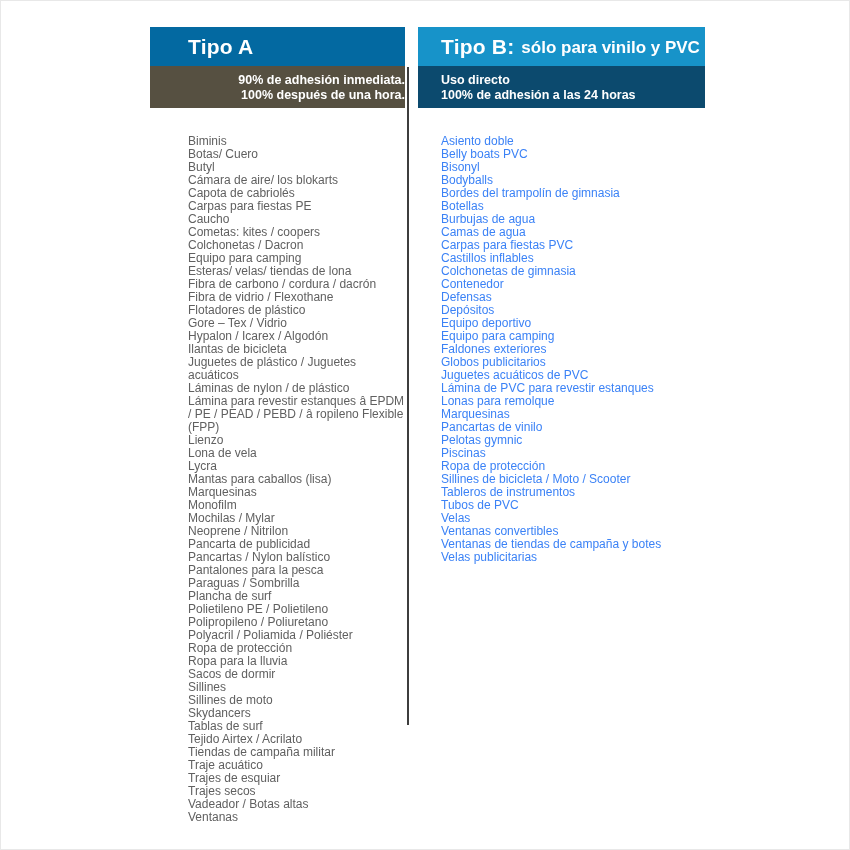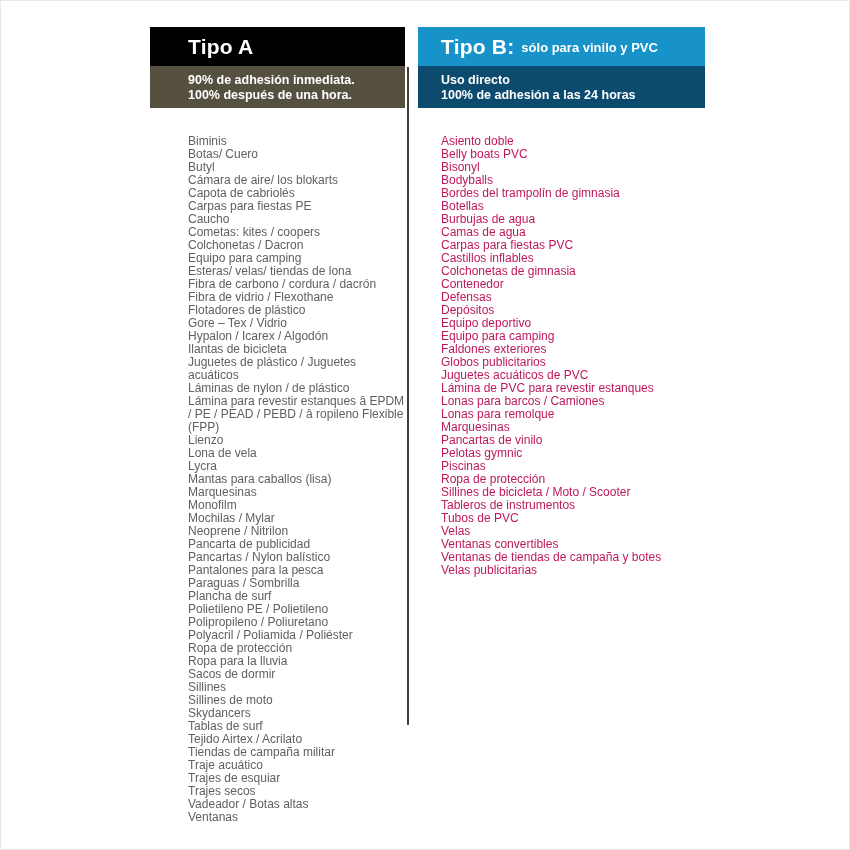--- a/index.html
+++ b/index.html
@@ -22,21 +22,21 @@
   .hdr {
     height: 39px;
     display: flex; align-items: center;
     color: #ffffff;
     box-sizing: border-box;
   }
   .col-a .hdr, .col-a .sub, .col-a .list { padding-left: 38px; }
   .col-b .hdr, .col-b .sub, .col-b .list { padding-left: 23px; }
 
   .hdr-title { font-weight: bold; font-size: 21px; letter-spacing: 0.2px; }
-  .hdr-suffix { font-weight: bold; font-size: 13px; margin-left: 7px; padding-top: 2px; }
+  .hdr-suffix { font-weight: bold; font-size: 17px; margin-left: 7px; padding-top: 2px; }
 
   .sub {
     height: 42px;
     box-sizing: border-box;
     padding-top: 7px;
     color: #ffffff;
     font-size: 12.5px;
     font-weight: bold;
     line-height: 15px;
   }
@@ -50,25 +50,25 @@
   .list-item { white-space: normal; }
 
   .divider { position: absolute; left: 407px; top: 67px; width: 2px; height: 658px; }
 </style>
 </head>
 <body>
 
 <div class="frame"></div>
 
 <div class="col col-a">
-  <div class="hdr" style="background: #000000;">
+  <div class="hdr" style="background: #0369a1;">
     <span class="hdr-title">Tipo A</span>
     <span class="hdr-suffix"></span>
   </div>
-  <div class="sub" style="background: rgb(86, 80, 65);">
+  <div class="sub" style="background: rgb(86, 80, 65); text-align: right;">
     <div>90% de adhesión inmediata.</div>
     <div>100% después de una hora.</div>
   </div>
   <div class="list" style="color: rgb(96, 96, 96);">
       <div class="list-item">Biminis</div>
       <div class="list-item">Botas/ Cuero</div>
       <div class="list-item">Butyl</div>
       <div class="list-item">Cámara de aire/ los blokarts</div>
       <div class="list-item">Capota de cabriolés</div>
       <div class="list-item">Carpas para fiestas PE</div>
@@ -121,42 +121,41 @@
 
 <div class="col col-b">
   <div class="hdr" style="background: rgb(23, 147, 201);">
     <span class="hdr-title">Tipo B:</span>
     <span class="hdr-suffix">sólo para vinilo y PVC</span>
   </div>
   <div class="sub" style="background: #0c4a6e;">
     <div>Uso directo</div>
     <div>100% de adhesión a las 24 horas</div>
   </div>
-  <div class="list" style="color: #be185d;">
+  <div class="list" style="color: #3b82f6;">
       <div class="list-item">Asiento doble</div>
       <div class="list-item">Belly boats PVC</div>
       <div class="list-item">Bisonyl</div>
       <div class="list-item">Bodyballs</div>
       <div class="list-item">Bordes del trampolín de gimnasia</div>
       <div class="list-item">Botellas</div>
       <div class="list-item">Burbujas de agua</div>
       <div class="list-item">Camas de agua</div>
       <div class="list-item">Carpas para fiestas PVC</div>
       <div class="list-item">Castillos inflables</div>
       <div class="list-item">Colchonetas de gimnasia</div>
       <div class="list-item">Contenedor</div>
       <div class="list-item">Defensas</div>
       <div class="list-item">Depósitos</div>
       <div class="list-item">Equipo deportivo</div>
       <div class="list-item">Equipo para camping</div>
       <div class="list-item">Faldones exteriores</div>
       <div class="list-item">Globos publicitarios</div>
       <div class="list-item">Juguetes acuáticos de PVC</div>
       <div class="list-item">Lámina de PVC para revestir estanques</div>
-      <div class="list-item">Lonas para barcos / Camiones</div>
       <div class="list-item">Lonas para remolque</div>
       <div class="list-item">Marquesinas</div>
       <div class="list-item">Pancartas de vinilo</div>
       <div class="list-item">Pelotas gymnic</div>
       <div class="list-item">Piscinas</div>
       <div class="list-item">Ropa de protección</div>
       <div class="list-item">Sillines de bicicleta / Moto / Scooter</div>
       <div class="list-item">Tableros de instrumentos</div>
       <div class="list-item">Tubos de PVC</div>
       <div class="list-item">Velas</div>

